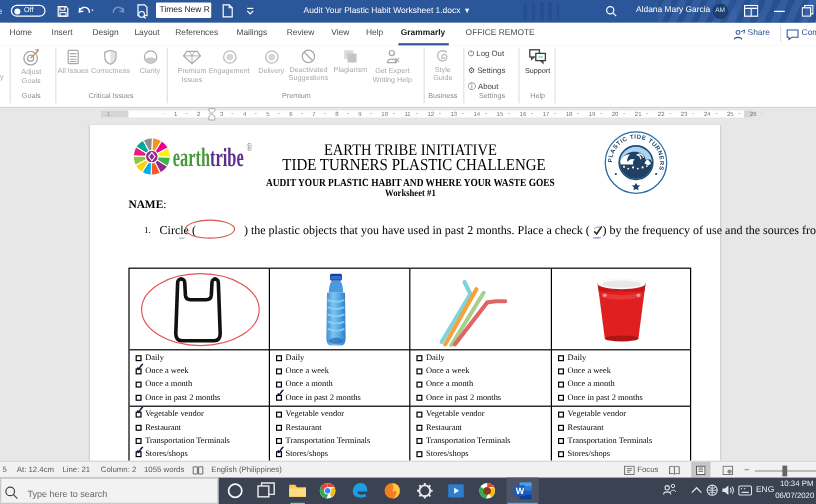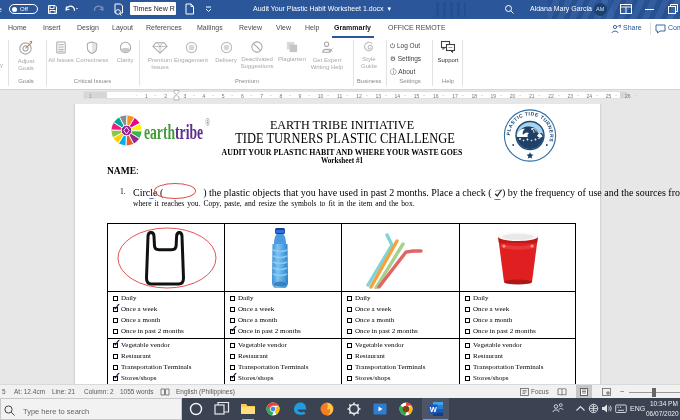--- a/index.html
+++ b/index.html
@@ -426,21 +426,20 @@
         <circle cx="43.8" cy="36" r="0.9" fill="#17456e"></circle>
       </svg>
 
       <div class="ab" style="left:32px;top:62px;font-size:9.5px;font-weight:bold;">NAME<span style="font-weight:normal">:</span></div>
 
       <div class="ab" style="left:45px;top:82.5px;font-size:7.6px;white-space:nowrap;">1.</div>
       <div class="ab" style="left:58px;top:82.5px;font-size:10px;white-space:nowrap;" id="p1a">Circle (<span style="display:inline-block;width:40px;"></span>) the plastic objects that you have used in past 2 months. Place a check ( <span style="position:relative;display:inline-block;width:8px;"><svg style="position:absolute;left:0;top:-7px" width="9" height="9" viewBox="0 0 9 9">
             <path d="M1.2 4.8 L3.2 7 L7.5 0.8" fill="none" stroke="#2a2a2a" stroke-width="1.3"></path>
             <path d="M2.2 1.5 L7 1.2 M1.5 3 L2 1.6" fill="none" stroke="#888" stroke-width="0.7"></path>
           </svg><span style="position:absolute;left:0;top:1.5px;width:7px;height:3px;border-bottom:1.2px solid #4472c4;border-radius:50%;"></span></span>) by the frequency of use and the sources from</div>
-      <div class="ab" style="left:58px;top:94.5px;font-size:7.6px;white-space:nowrap;word-spacing:1px;">where it reaches you. Copy, paste, and resize the symbols to fit in the item and the box.</div>
       <div class="ab" style="left:79px;top:78.5px;width:42px;height:16px;border:1.2px solid #d9534f;border-radius:50%;"></div>
       <div class="ab" style="left:74px;top:92.5px;width:5px;height:2px;border-bottom:1.2px solid #4472c4;border-radius:40%;"></div>
 
       <div id="wtable">
         <div class="vline" style="left:116px;"></div>
         <div class="vline" style="left:233px;"></div>
         <div class="vline" style="left:351px;"></div>
         <div class="hline" style="top:67px;"></div>
         <div class="hline" style="top:114px;"></div>
 

